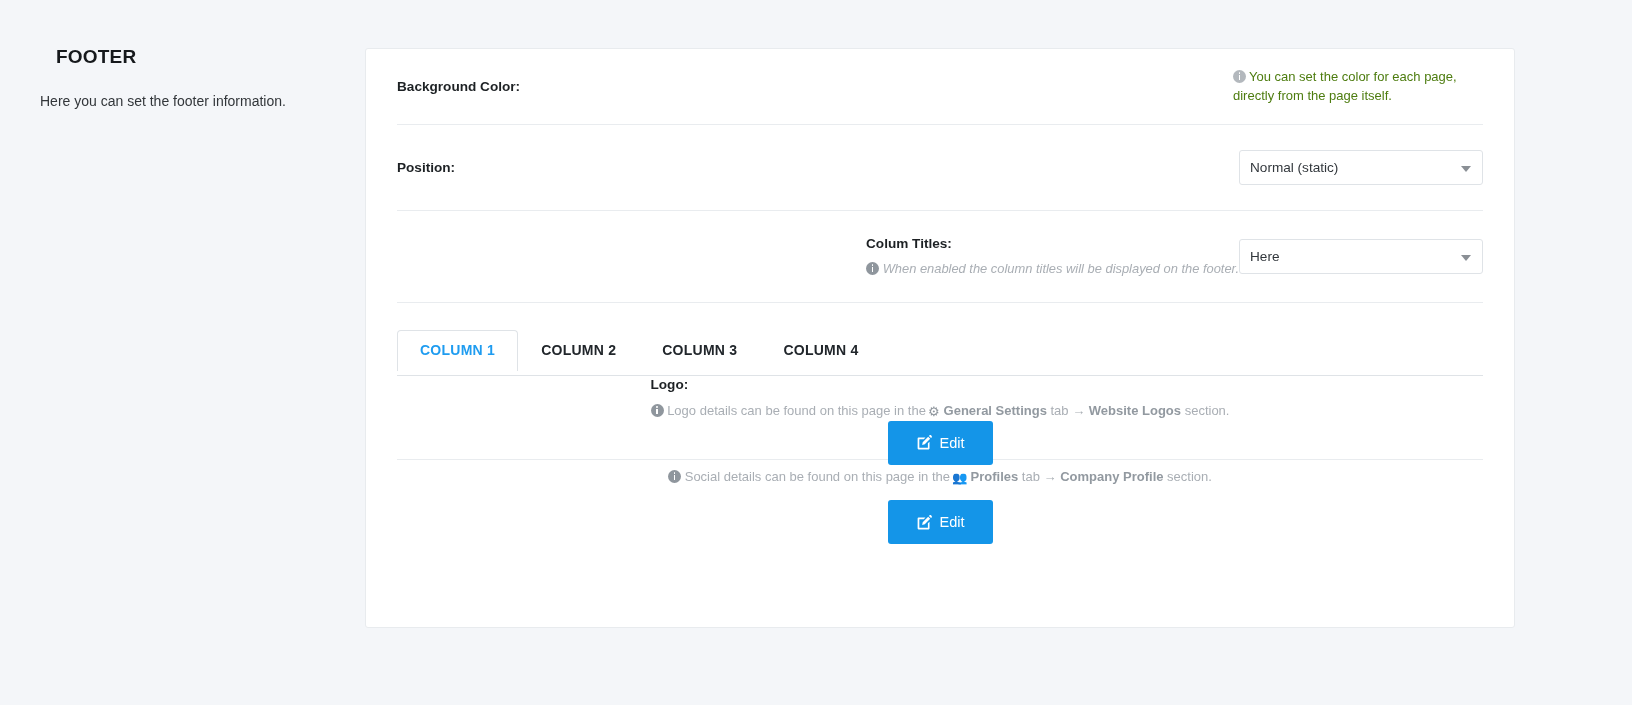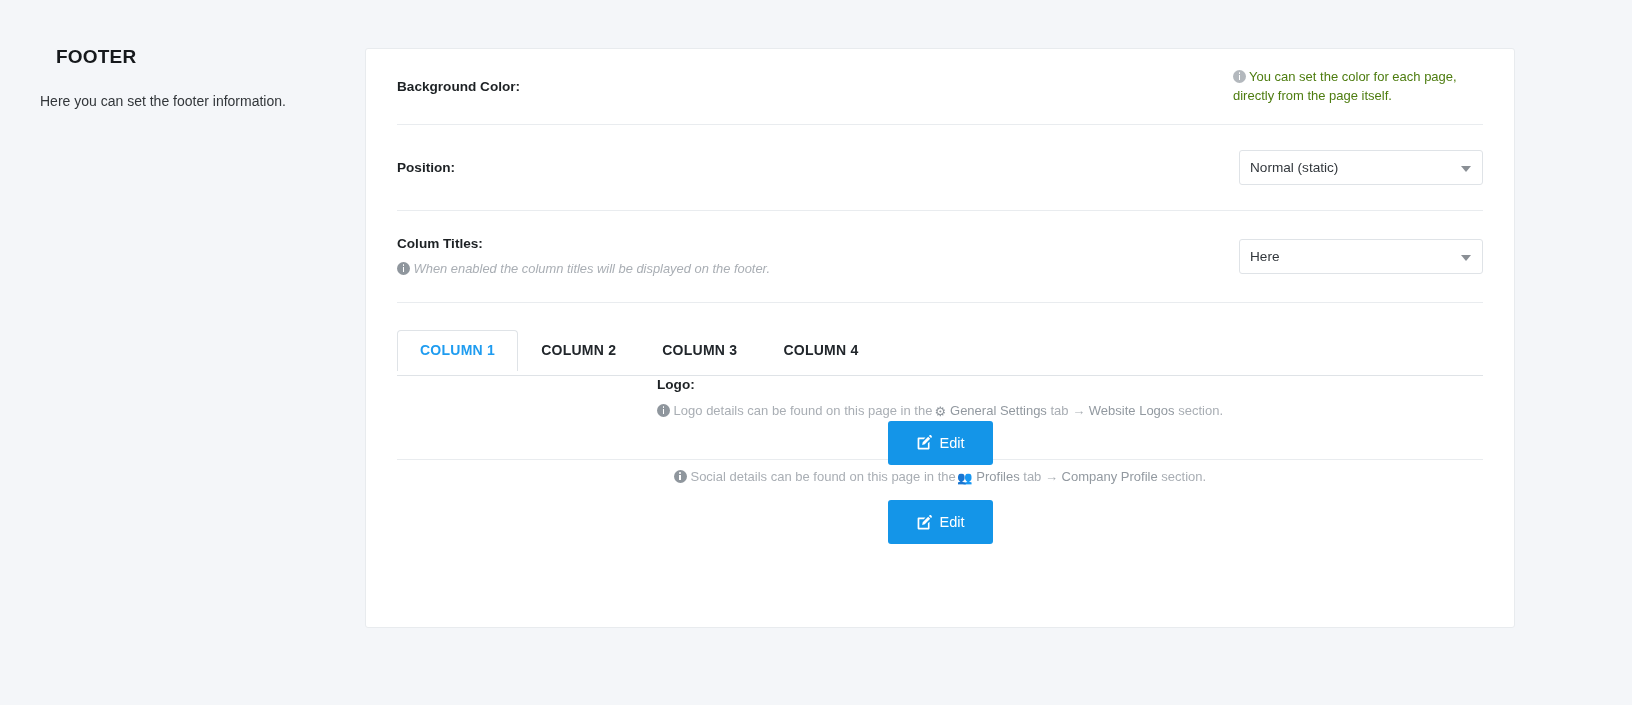--- a/index.html
+++ b/index.html
@@ -95,21 +95,21 @@
     content:"";
     position:absolute;left:5.6px;top:5.3px;
     width:1.8px;height:5px;
     background:#fff;
   }
   .info-ic.dark{background:#8f969d;}
 
   
   .row-pos{height:86px;align-items:center;}
   
-  .row-titles{height:92px;align-items:center;}
+  .row-titles{height:92px;align-items:center;justify-content:flex-end;}
   .sub-hint{
     font-size:12.9px;
     color:#a9aeb4;
     margin-top:7px;
     line-height:1.4;
     font-style:italic;
   }
 
   select.sel, .sel{
     width:244px;
@@ -174,21 +174,21 @@
     align-items:center;
     flex-direction:column;
   }
   .item-hint{
     font-size:13px;
     color:#a9aeb4;
     margin-top:8px;
     line-height:1.4;
     white-space:nowrap;
   }
-  .item-hint b{color:#9299a0;font-weight:normal;}
+  .item-hint b{color:#9299a0;font-weight:bold;}
   .gear{
     display:inline-block;
     font-size:13px;
     color:#8f969d;
     vertical-align:-1px;
     margin:0 4px 0 2px;
   }
   .people{
     display:inline-block;
     font-size:12.5px;

